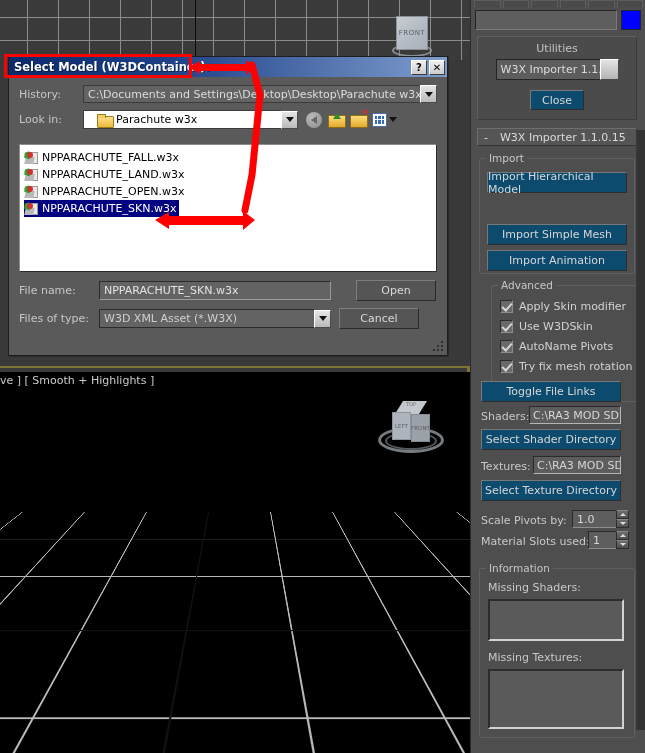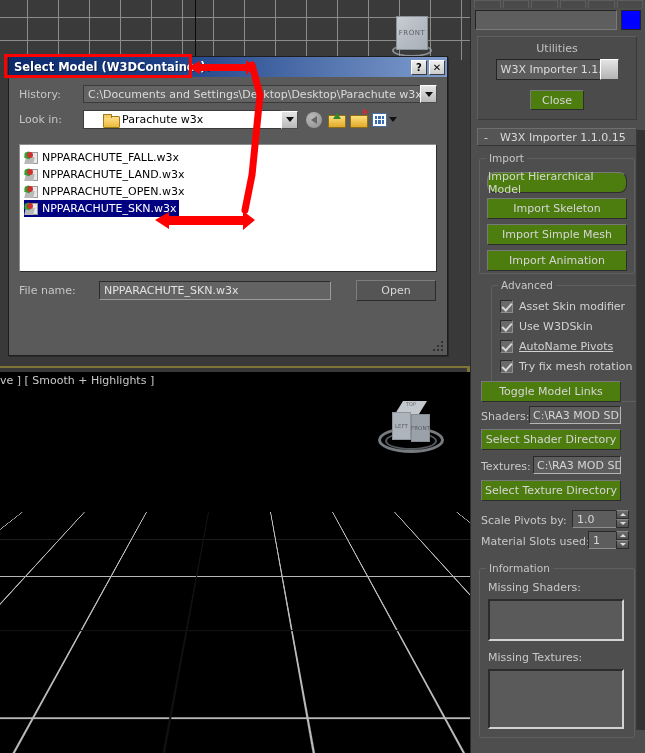--- a/index.html
+++ b/index.html
@@ -152,21 +152,21 @@
     border: 1px solid #4a4a4a; border-top-color:#fff; border-left-color:#fdfdfd;
     display: flex; align-items: center; justify-content: center;
   }
   .combo-arrow .tri {
     width: 0; height: 0; border-left: 4px solid transparent;
     border-right: 4px solid transparent; border-top: 5px solid #111;
   }
   .lookin-field {
     width: 198px; height: 19px; background: #ffffff;
     border: 1px solid #3b3b3b; border-right:none;
-    display: flex; align-items: center; padding-left: 19px; gap: 4px;
+    display: flex; align-items: center; padding-left: 13px; gap: 4px;
     color: #000; font-size: 11px;
   }
   .folder-ico {
     width: 15px; height: 12px; position: relative; flex: none;
   }
   .folder-ico:before {
     content:""; position:absolute; left:0; top:2px; width:15px; height:10px;
     background: linear-gradient(to bottom,#ffe08a,#eab93c);
     border:1px solid #a07d1c; border-radius: 0 1px 1px 1px;
   }
@@ -314,21 +314,21 @@
     flex:1; background:#5d5d5d; border:1px solid #242424; border-right:none;
     color:#dcdcdc; font-size:11px; display:flex; align-items:center; padding-left:4px;
     white-space:nowrap; overflow:hidden;
   }
   .util-combo .arw {
     width:19px; background:linear-gradient(to bottom,#e4e4e4,#b4b4b4);
     border:1px solid #4a4a4a; border-top-color:#fff; border-left-color:#fff;
     display:flex;align-items:center;justify-content:center;
   }
   .btn3d {
-    background: #4d7c0f;
+    background: #0c4a6e;
     border: 1px solid #2d2d2d;
     border-top-color: #787878; border-left-color:#787878;
     color: #d6d6d6; font-size: 11px;
     display:flex; align-items:center; justify-content:center;
   }
   .close-btn { margin: 10px auto 0 auto; width: 54px; height: 20px; }
 
   .rollout-header {
     position:absolute; left: 6px; top: 128px; width: 160px; height: 18px;
     background: #555555; border: 1px solid #333;
@@ -522,20 +522,28 @@
           <span>NPPARACHUTE_SKN.w3x</span>
         </div>
       </div>
 
       <div class="bottom-rows">
         <div class="brow">
           <div class="brow-label">File name:</div>
           <div class="fname-field">NPPARACHUTE_SKN.w3x</div>
           <div class="dlg-action">Open</div>
         </div>
+        <div class="brow">
+          <div class="brow-label">Files of type:</div>
+          <div class="ftype-field">W3D XML Asset (*.W3X)</div>
+          <div class="combo-arrow">
+              <div class="tri"></div>
+            </div>
+          <div class="dlg-action" style="margin-left:8px;">Cancel</div>
+        </div>
       </div>
     </div>
 
     <div class="resize-grip">
       <i style="left:8px;top:0"></i>
         <i style="left:4px;top:4px"></i>
         <i style="left:8px;top:4px"></i>
       <i style="left:0px;top:8px"></i>
         <i style="left:4px;top:8px"></i>
         <i style="left:8px;top:8px"></i>
@@ -580,47 +588,46 @@
       <div class="btn3d close-btn">Close</div>
     </div>
 
     <div class="rollout-header">
       <span class="rollout-minus">-</span>
       <span>W3X Importer 1.1.0.15</span>
     </div>
 
     <div class="fieldset import-fs">
       <span class="fs-legend">Import</span>
-      <div class="btn3d imp-btn" style="top:13px;border-radius:8px;">Import Hierarchical Model</div>
-      <div class="btn3d imp-btn" style="top:39px;">Import Skeleton</div>
+      <div class="btn3d imp-btn" style="top:13px;">Import Hierarchical Model</div>
       <div class="btn3d imp-btn" style="top:65px;">Import Simple Mesh</div>
       <div class="btn3d imp-btn" style="top:91px;">Import Animation</div>
     </div>
 
     <div class="fieldset adv-fs">
       <span class="fs-legend">Advanced</span>
       <div class="chk-row" style="top:14px;">
         <span class="chkbox"></span>
-        <span>Asset Skin modifier</span>
+        <span>Apply Skin modifier</span>
       </div>
       <div class="chk-row" style="top:34px;">
         <span class="chkbox"></span>
         <span>Use W3DSkin</span>
       </div>
-      <div class="chk-row" style="top:54px;text-decoration:underline;">
+      <div class="chk-row" style="top:54px;">
         <span class="chkbox"></span>
         <span>AutoName Pivots</span>
       </div>
       <div class="chk-row" style="top:74px;">
         <span class="chkbox"></span>
         <span>Try fix mesh rotation</span>
       </div>
     </div>
 
-    <div class="btn3d pnl-btn" style="position:absolute;top:381px;">Toggle Model Links</div>
+    <div class="btn3d pnl-btn" style="position:absolute;top:381px;">Toggle File Links</div>
 
     <span class="lbl" style="left:10px;top:410px;">Shaders:</span>
     <div class="path-field" style="left:58px;top:406px;width:92px;">C:\RA3 MOD SD</div>
     <div class="btn3d pnl-btn" style="position:absolute;top:429px;">Select Shader Directory</div>
 
     <span class="lbl" style="left:10px;top:460px;">Textures:</span>
     <div class="path-field" style="left:62px;top:456px;width:88px;">C:\RA3 MOD SD</div>
     <div class="btn3d pnl-btn" style="position:absolute;top:480px;">Select Texture Directory</div>
 
     <span class="lbl" style="left:10px;top:514px;">Scale Pivots by:</span>

